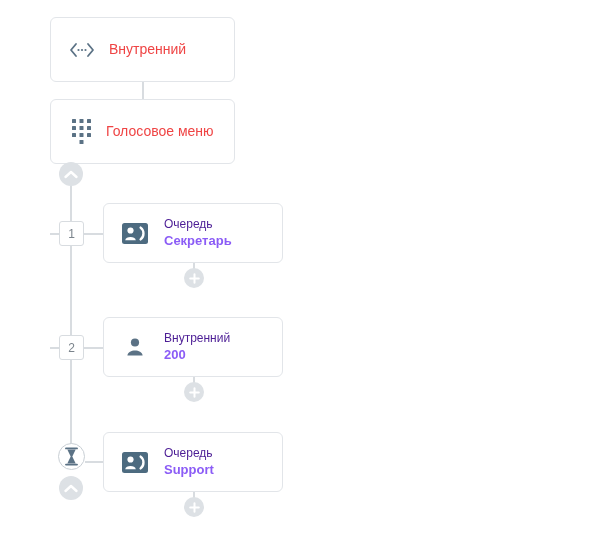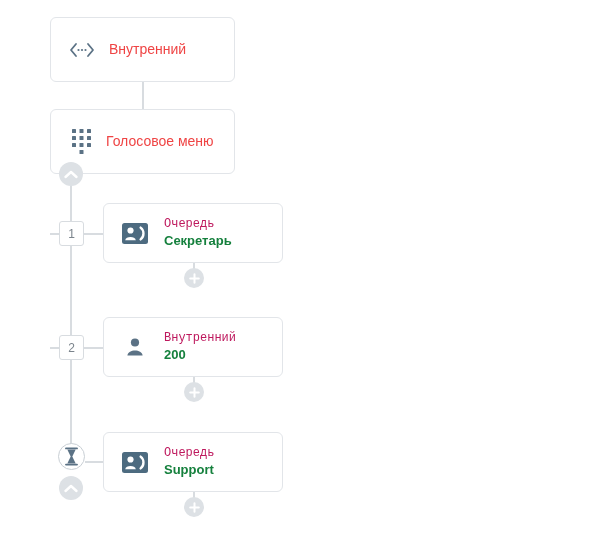--- a/index.html
+++ b/index.html
@@ -28,35 +28,35 @@
   }
   .node .ico{
     flex:0 0 auto;
     display:flex;align-items:center;justify-content:center;
   }
   .node .txt{
     display:flex;flex-direction:column;justify-content:center;
     line-height:1.35;
   }
   .node .lbl{
-    font-size:12px;color:#be185d;white-space:nowrap;font-family:Liberation Mono, monospace;
+    font-size:12px;color:#4c1d95;white-space:nowrap;
   }
   .node .val{
-    font-size:13px;color:#15803d;font-weight:bold;white-space:nowrap;
+    font-size:13px;color:#8b5cf6;font-weight:bold;white-space:nowrap;
   }
   .node .single{
     font-size:14px;color:#ef4444;white-space:nowrap;
   }
 
   
   #node-internal{left:50px;top:17px;width:185px;height:65px;}
   #node-internal .ico{margin-left:18px;width:26px;height:26px;}
   #node-internal .txt{margin-left:14px;}
 
-  #node-ivr{left:50px;top:109px;width:185px;height:65px;}
+  #node-ivr{left:50px;top:99px;width:185px;height:65px;}
   #node-ivr .ico{margin-left:20px;width:22px;height:26px;}
   #node-ivr .txt{margin-left:13px;}
 
   .node-branch{left:103px;width:180px;height:60px;}
   .node-branch .ico{margin-left:18px;width:26px;height:26px;}
   .node-branch .txt{margin-left:16px;}
 
   #node-queue-sec{top:203px;}
   #node-emp-100{top:317px;}
   #node-queue-sup{top:432px;}

